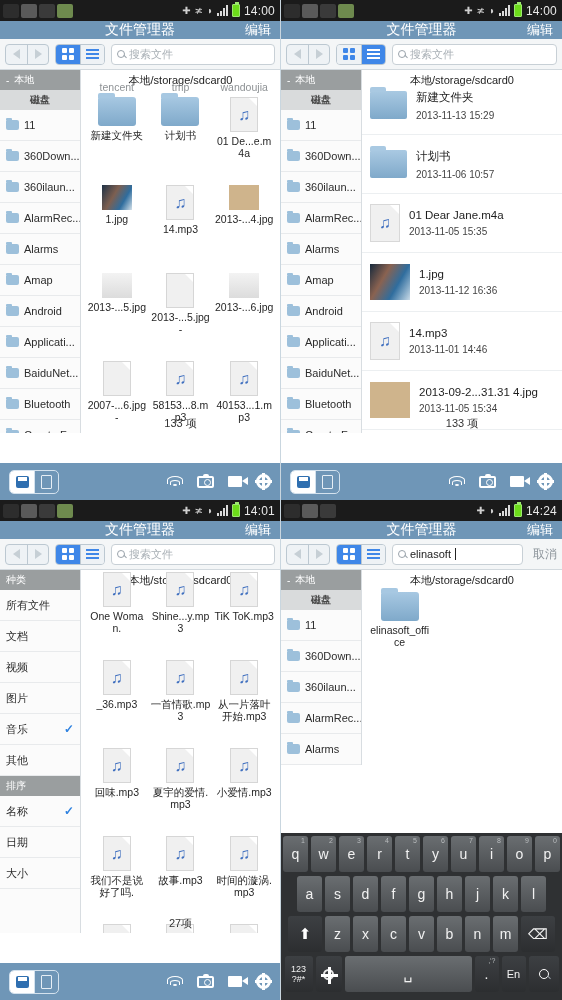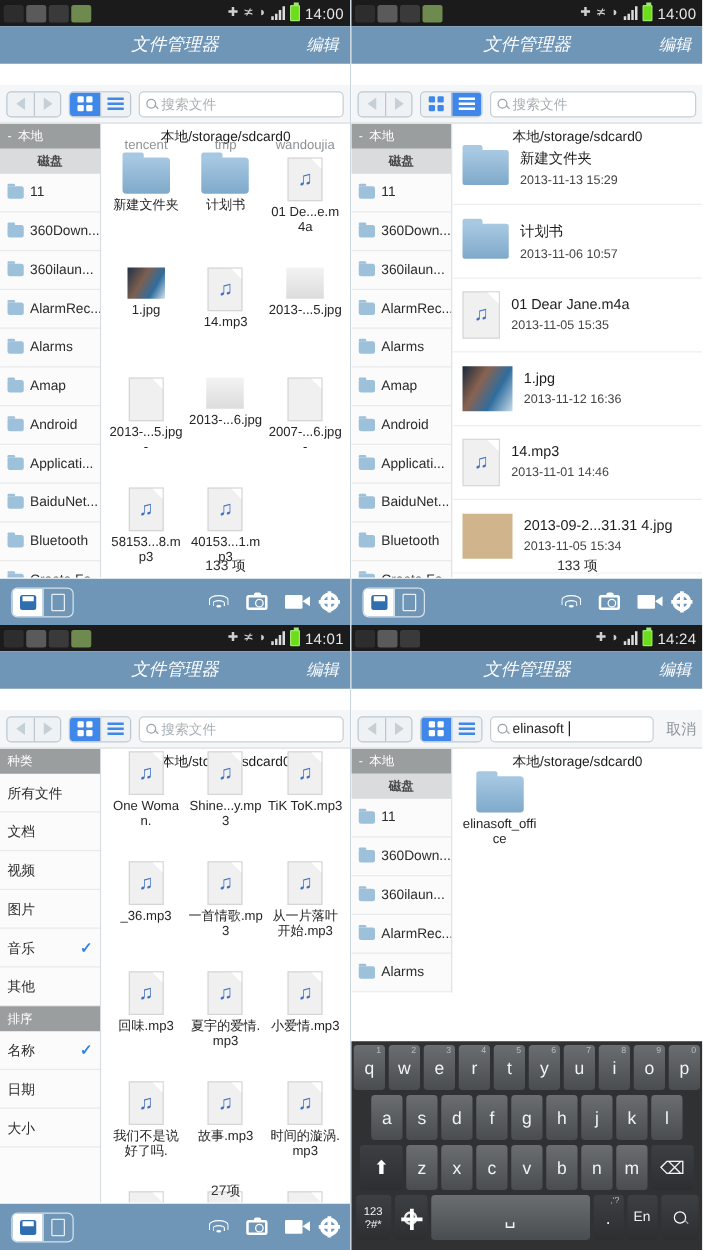--- a/index.html
+++ b/index.html
@@ -26,26 +26,26 @@
   .sb-bars i { width:2px; background:#dcdcdc; display:block; }
   .sb-bars i:nth-child(1){height:3px}
   .sb-bars i:nth-child(2){height:5px}
   .sb-bars i:nth-child(3){height:8px}
   .sb-bars i:nth-child(4){height:11px}
   .sb-batt { width:8px; height:13px; background:#6ddc1a; border:1px solid #9de870; border-radius:1px; position:relative; }
   .sb-batt:before { content:""; position:absolute; top:-3px; left:2px; width:4px; height:2px; background:#9de870; }
   .sb-time { color:#e9e9e9; font-size:12px; letter-spacing:.2px; }
 
   
-  .titlebar { height:30px; background:#6f96b7; display:flex; align-items:center; justify-content:center; position:relative;font-style:italic; }
+  .titlebar { height:18px; background:#6f96b7; display:flex; align-items:center; justify-content:center; position:relative; }
   .titlebar .t { color:#ffffff; font-size:14px; }
   .titlebar .edit { position:absolute; right:9px; color:#ffffff; font-size:13px; }
 
   
-  .toolbar { height:31px; background:#f4f6f7; border-bottom:1px solid #d2d9de; display:flex; align-items:center; padding:0 5px; gap:6px;margin-top:17px; }
+  .toolbar { height:31px; background:#f4f6f7; border-bottom:1px solid #d2d9de; display:flex; align-items:center; padding:0 5px; gap:6px; }
   .navseg { display:flex; border:1px solid #bcc8d1; border-radius:4px; overflow:hidden; background:#eef2f5; height:21px; }
   .navseg div { width:21px; display:flex; align-items:center; justify-content:center; }
   .navseg div+div { border-left:1px solid #bcc8d1; }
   .tri { width:0; height:0; border-top:5px solid transparent; border-bottom:5px solid transparent; }
   .tri.l { border-right:7px solid #c6cfd5; }
   .tri.r { border-left:7px solid #c6cfd5; }
   .viewseg { display:flex; border:1px solid #bcc8d1; border-radius:4px; overflow:hidden; height:21px; }
   .viewseg div { width:24px; display:flex; align-items:center; justify-content:center; background:#eef2f5; }
   .viewseg div+div { border-left:1px solid #bcc8d1; }
   .viewseg div.on { background:#3f87e8; }
@@ -295,20 +295,24 @@
               <span class="ic-img photo"></span>
               <div class="fname">1.jpg</div>
             </div>
           <div class="fcell">
               <span class="ic-doc">
                 <span class="note">♫</span>
               </span>
               <div class="fname">14.mp3</div>
             </div>
           <div class="fcell">
+              <span class="ic-img tan"></span>
+              <div class="fname">2013-...4.jpg</div>
+            </div>
+          <div class="fcell">
               <span class="ic-img gray"></span>
               <div class="fname">2013-...5.jpg</div>
             </div>
           <div class="fcell">
               <span class="ic-doc"></span>
               <div class="fname">2013-...5.jpg-</div>
             </div>
           <div class="fcell">
               <span class="ic-img gray"></span>
               <div class="fname">2013-...6.jpg</div>

